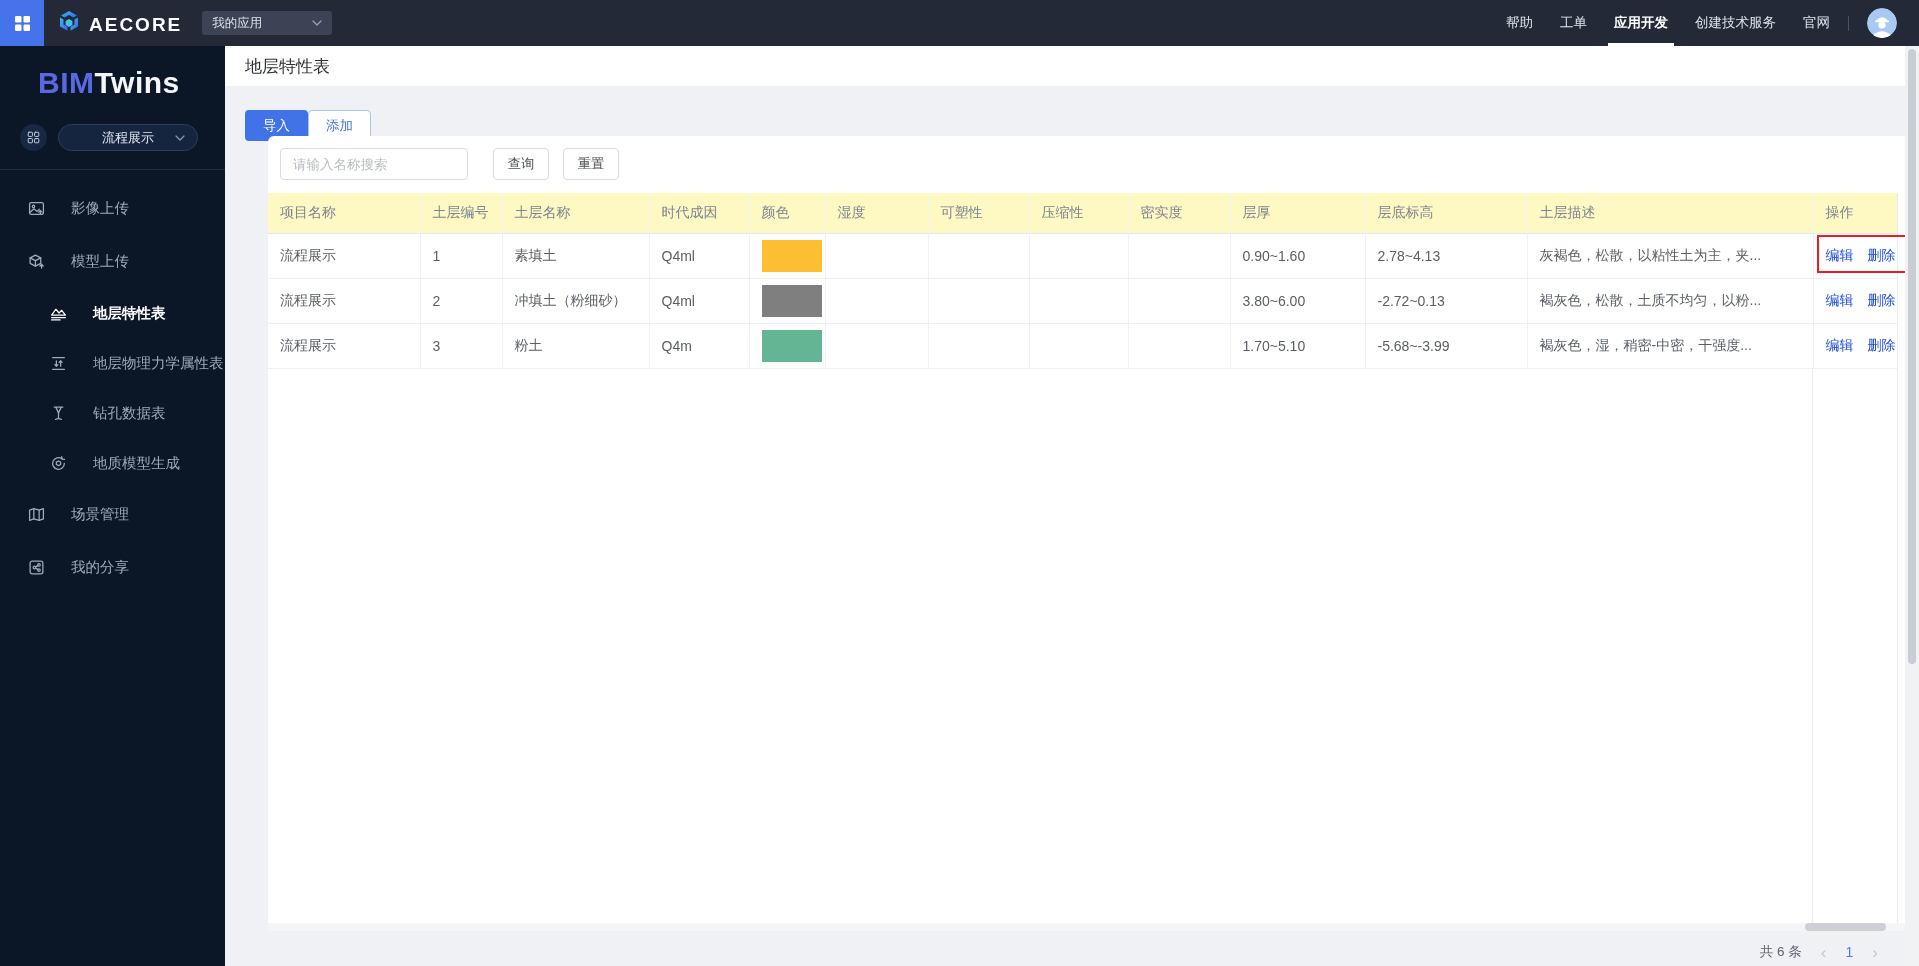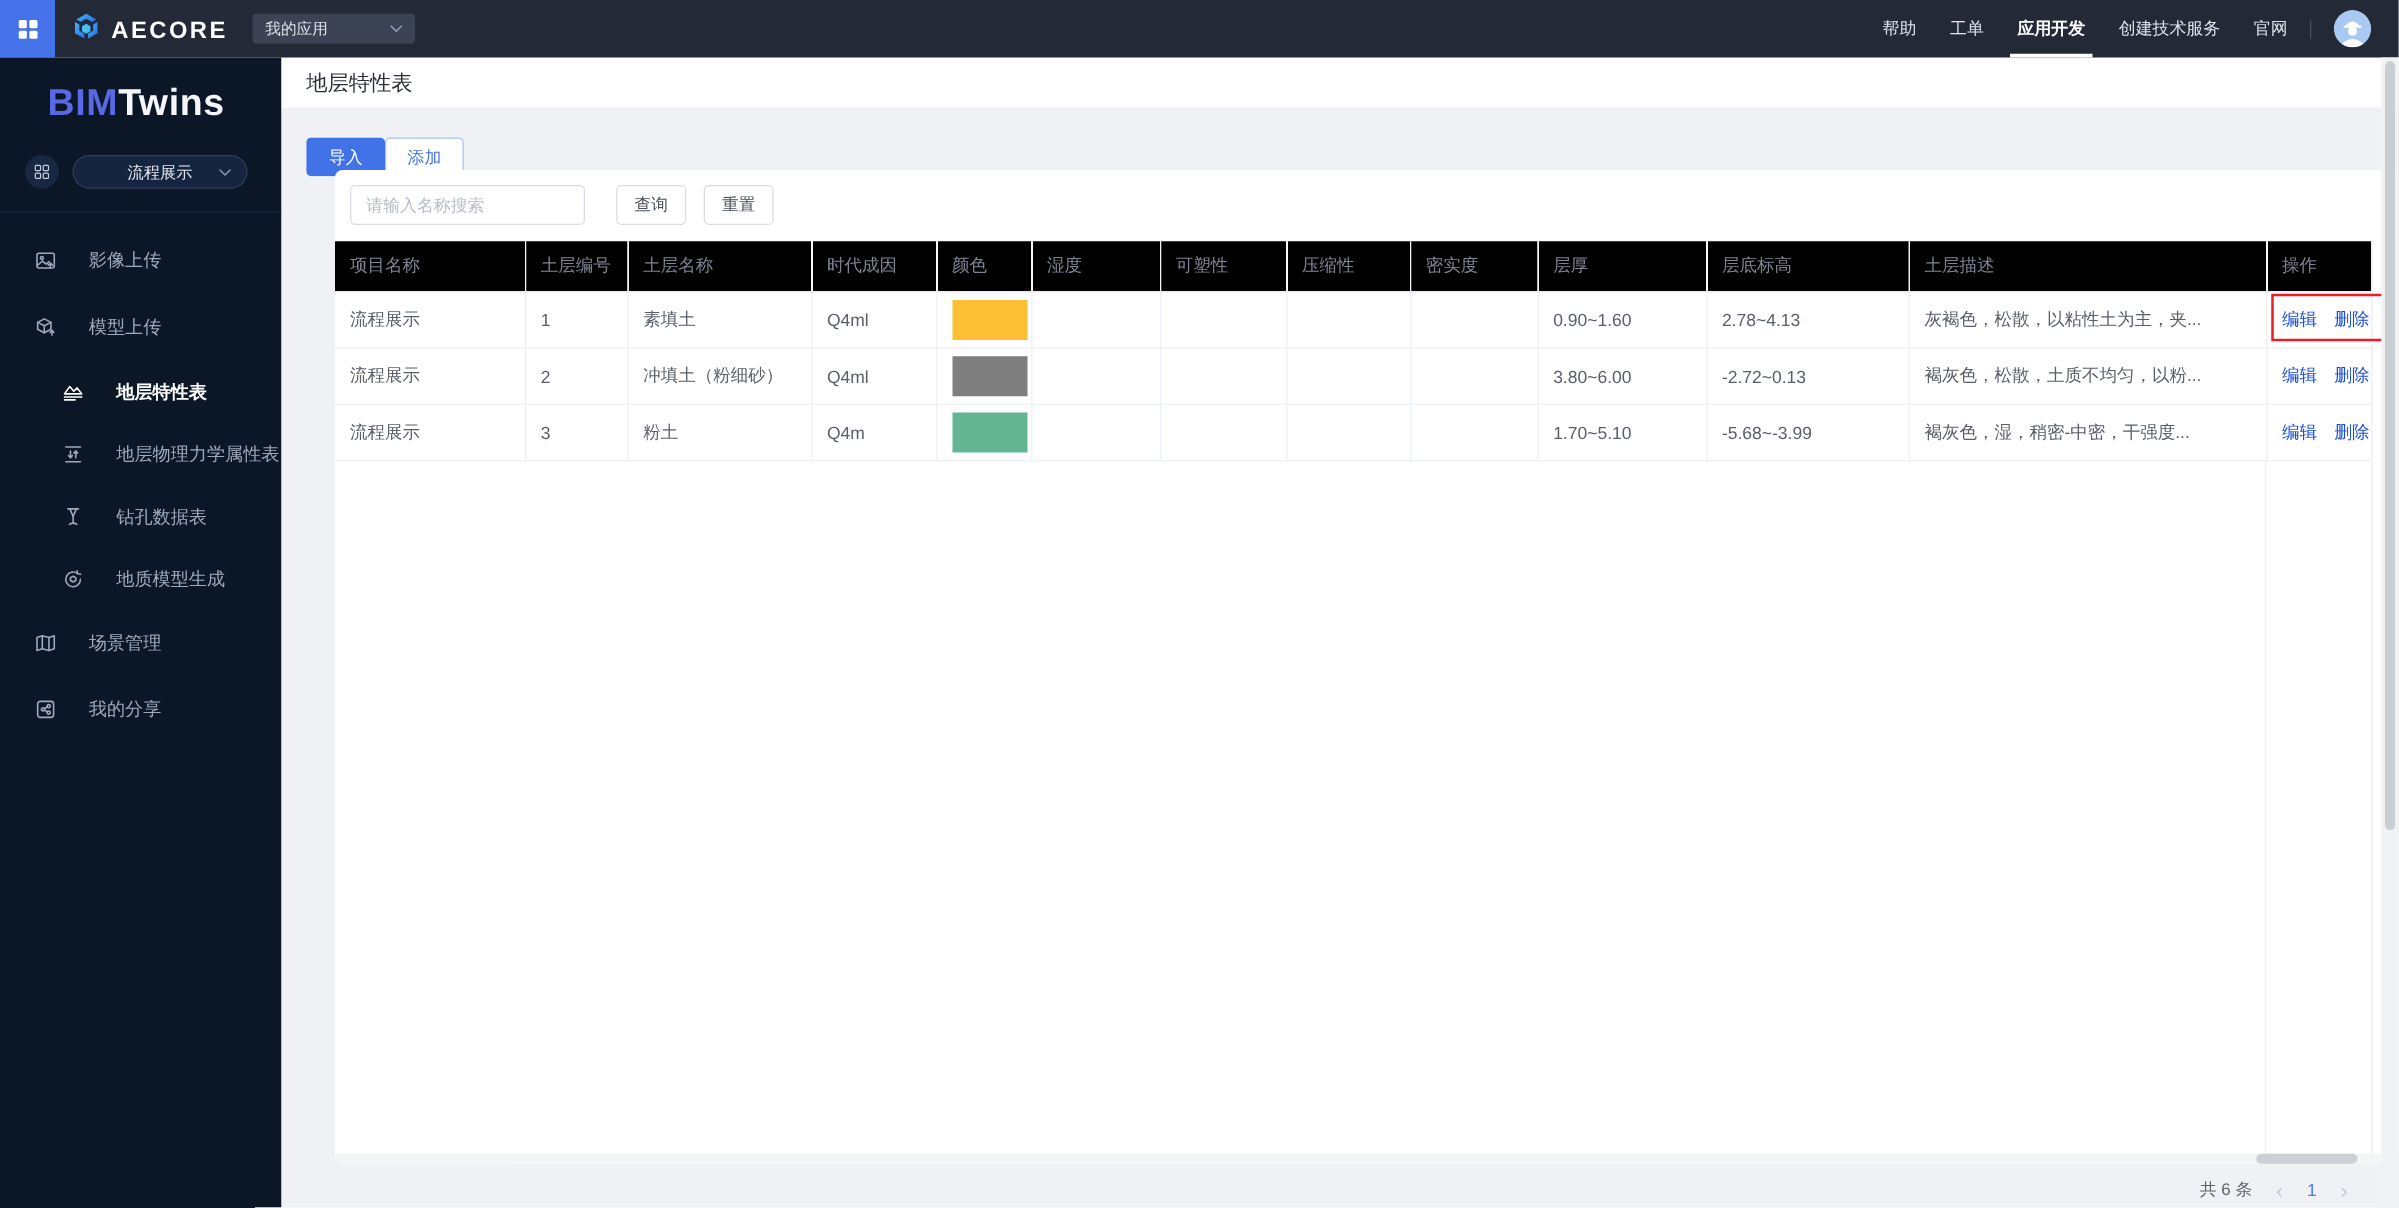--- a/index.html
+++ b/index.html
@@ -60,21 +60,21 @@
   .card { position:absolute; left:8px; top:90px; width:1651px; height:795px; background:#fff; border-radius:6px;margin-left:35px; }
   .search-row { position:absolute; left:12px; top:12px; display:flex; gap:14px; }
   .search-input { width:188px; height:32px; border:1px solid #d9dce3; border-radius:4px;
                   padding:0 12px; font-size:13.5px; color:#3a3f48; outline:none;
                   font-family:"Liberation Sans",sans-serif; }
   .search-input::placeholder { color:#b8bcc6; }
   .btn-plain { width:56px; height:32px; background:#fff; color:#4a4f59; border:1px solid #d9dce3; border-radius:4px; }
   .search-row .btn-plain:first-of-type { margin-left:11px; }
 
   table.data { position:absolute; left:0; top:57px; width:1629px; border-collapse:collapse; table-layout:fixed; }
-  table.data th { height:40px; background:#000000; color:#7e8493; font-weight:400; font-size:14px;
+  table.data th { height:40px; background:#fef9c3; color:#7e8493; font-weight:400; font-size:14px;
                   text-align:left; padding:0 12px; border-right:1px solid #f3f5fb;
                   border-bottom:1px solid #e3e7f2; white-space:nowrap; overflow:hidden; }
   table.data th:last-child { border-right:none; }
   table.data td { height:45px; padding:0 12px; font-size:14px; color:#595e68;
                   border-right:1px solid #edf0f7; border-bottom:1px solid #edf0f7;
                   white-space:nowrap; overflow:hidden; background:#fff; }
   table.data td:last-child { border-right:none; }
   .swatch { width:60px; height:32px; }
   .op-link { color:#1d4ed8; text-decoration:none; font-size:14px; cursor:pointer; }
   .op-link + .op-link { margin-left:14px; }

